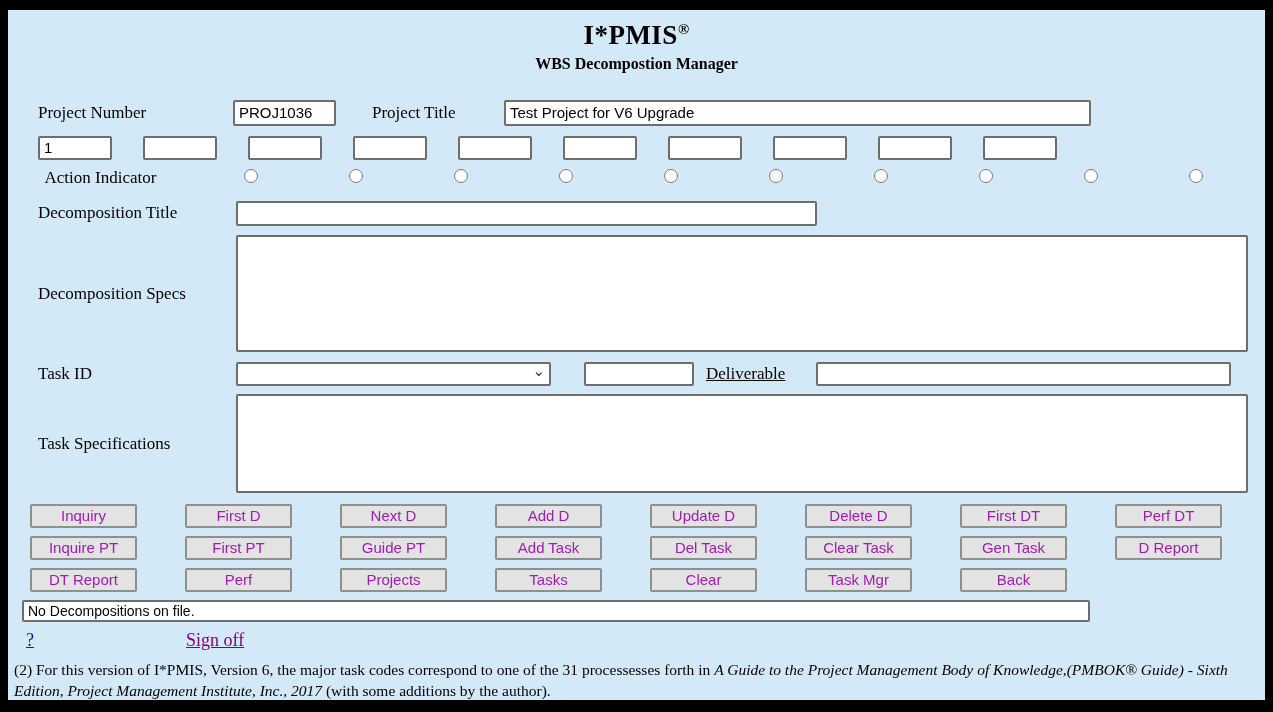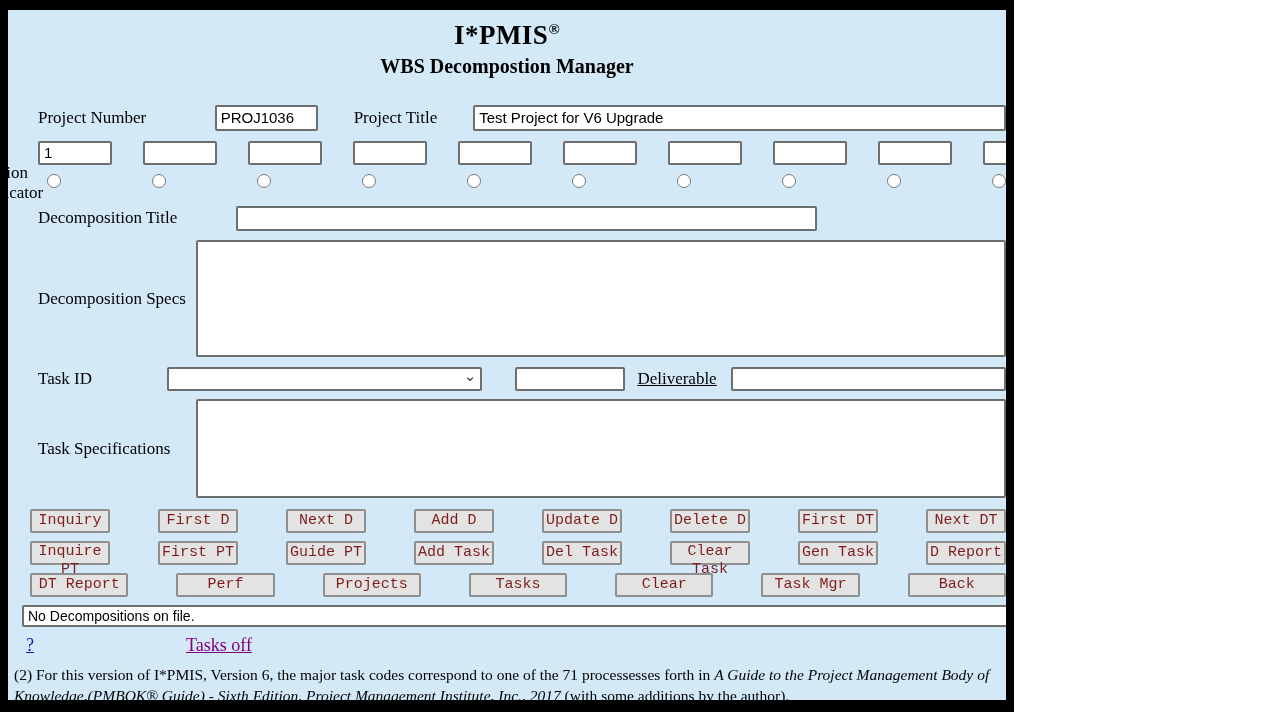--- a/index.html
+++ b/index.html
@@ -1,31 +1,31 @@
 <!DOCTYPE html>
 <html><head>
 <meta charset="utf-8">
 <style>
   html,body { margin:0; padding:0; }
   .frame {
-    width:1014px; height:712px; box-sizing:border-box;
+    width:1273px; height:712px; box-sizing:border-box;
     background:#000;
     padding:10px 8px 12px 8px;
   }
   .page {
     width:100%; height:100%; box-sizing:border-box;
     background:#d3e9f8;
     overflow:hidden;
     font-family:"Liberation Serif", serif;
     color:#000;
   }
   .titleblock { text-align:center; margin-top:10px; }
   .apptitle { font-size:27px; font-weight:bold; letter-spacing:0.5px; }
   .apptitle sup { font-size:15px; }
-  .subtitle { font-size:20px; font-weight:bold; margin-top:4px; }
+  .subtitle { font-size:16px; font-weight:bold; margin-top:4px; }
 
   .row { display:flex; align-items:center; padding-left:30px; }
   .lbl { font-size:17px; }
 
   
   .txt, textarea, select {
     font-family:"Liberation Sans", sans-serif;
     font-size:15px;
     background:#fff;
     border:2px solid #6e6e6e;
@@ -70,22 +70,22 @@
   .in-deliv { width:415px; height:24px; margin-left:14px; }
 
   .row-taskspecs { margin-top:8px; }
   .lbl-taskspecs { width:198px; }
   .ta-taskspecs { width:1012px; height:99px; resize:none; }
 
   .btnrows { margin-top:11px; }
   .btnrow { display:flex; gap:48px; padding-left:22px; margin-bottom:8px; }
   .btn {
     width:107px; height:24px;
-    font-family:Liberation Mono, monospace;
-    font-size:15px; color:#7f1d1d;
+    font-family:Liberation Sans, sans-serif;
+    font-size:15px; color:#a21caf;
     background:#e3e3e3;
     border:2px solid #8f8f8f;
     border-radius:2px;
     box-sizing:border-box;
     padding:0;
     cursor:pointer;
     line-height:18px;
   }
 
   .row-status { margin-top:1px; padding-left:14px;border-radius:11px; }
@@ -175,21 +175,21 @@
 
     <div class="btnrows">
       <div class="btnrow">
           <button class="btn">Inquiry</button>
           <button class="btn">First D</button>
           <button class="btn">Next D</button>
           <button class="btn">Add D</button>
           <button class="btn">Update D</button>
           <button class="btn">Delete D</button>
           <button class="btn">First DT</button>
-          <button class="btn">Next DT</button>
+          <button class="btn">Perf DT</button>
         </div>
       <div class="btnrow">
           <button class="btn">Inquire PT</button>
           <button class="btn">First PT</button>
           <button class="btn">Guide PT</button>
           <button class="btn">Add Task</button>
           <button class="btn">Del Task</button>
           <button class="btn">Clear Task</button>
           <button class="btn">Gen Task</button>
           <button class="btn">D Report</button>
@@ -204,21 +204,21 @@
           <button class="btn">Back</button>
         </div>
     </div>
 
     <div class="row-status">
       <input class="txt in-status" type="text" value="No Decompositions on file." style="">
     </div>
 
     <div class="row-links">
       <a class="lnk-help">?</a>
-      <a class="lnk-signoff">Tasks off</a>
+      <a class="lnk-signoff">Sign off</a>
     </div>
 
     <div class="footer">
-      <span>(2) For this version of I*PMIS, Version 6, the major task codes correspond to one of the 71 processesses forth in </span><i>A Guide to the Project Management Body of Knowledge,(PMBOK® Guide) - Sixth Edition, Project Management Institute, Inc., 2017</i><span> (with some additions by the author).</span>
+      <span>(2) For this version of I*PMIS, Version 6, the major task codes correspond to one of the 31 processesses forth in </span><i>A Guide to the Project Management Body of Knowledge,(PMBOK® Guide) - Sixth Edition, Project Management Institute, Inc., 2017</i><span> (with some additions by the author).</span>
     </div>
 
   </div>
 </div>
 
 </body></html>

